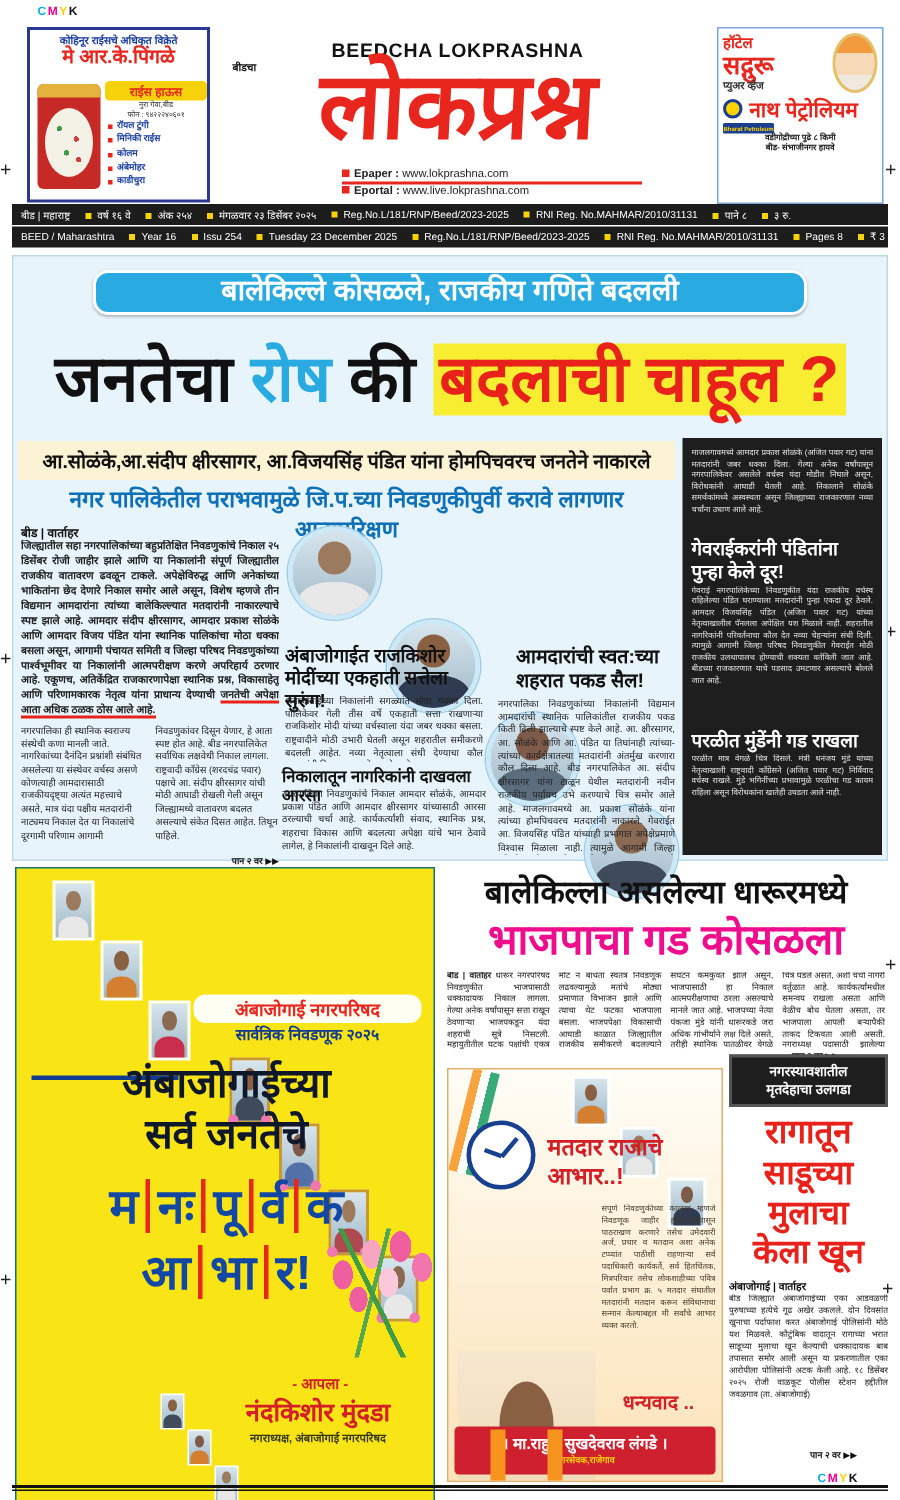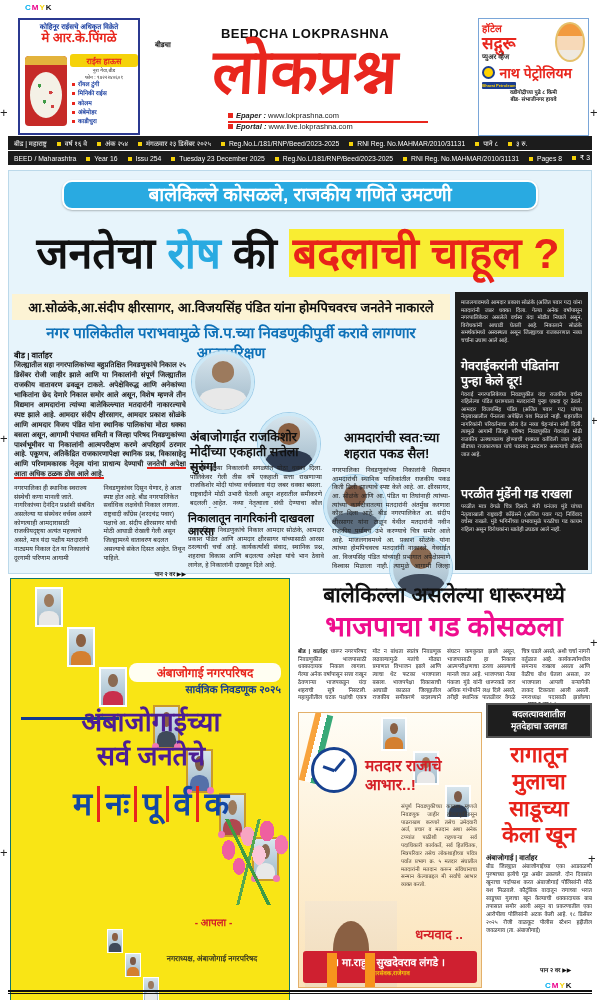--- a/index.html
+++ b/index.html
@@ -31,21 +31,21 @@
   .rice-shop { background:#f5d20a; color:#e8261d; font-weight:bold; font-size:8px; text-align:center; border-radius:3px; padding:1px 0; }
   .rice-addr { font-size:5px; color:#333; text-align:center; line-height:1.3; }
   .rice-item { font-size:6px; font-weight:bold; color:#1b3fa0; padding-left:8px; position:relative; line-height:1.55; }
   .rice-item::before { content:""; position:absolute; left:2px; top:3px; width:3px; height:3px; background:#e8261d; }
 
   .brand-en { left:150px; top:26px; width:310px; font-size:13px; font-weight:bold; color:#111; letter-spacing:.5px; }
   .brand-kicker { left:155px; top:40px; font-size:7px; color:#111; font-weight:bold; }
   .brand-logo { left:150px; top:34px; width:310px; font-size:62px; font-weight:900; color:#e8261d; line-height:76px; transform:skewX(-3deg); }
   .eline { left:228px; width:200px; font-size:7.5px; color:#222; }
   .eline .sq { display:inline-block; width:5px; height:5px; background:#e8261d; margin-right:3px; }
-  .eline b { font-weight:bold;font-style:italic; }
+  .eline b { font-weight:bold; }
   .eline.u { border-bottom:2px solid #e8261d; padding-bottom:1px; }
 
   .hotel-ad { left:478px; top:18px; width:111px; height:118px; border:1px solid #7aa6d8; background:#fff; padding:2px 3px; }
   .hotel-l1 { color:#e8261d; font-weight:bold; font-size:10px; }
   .hotel-l2 { color:#e8261d; font-weight:bold; font-size:17px; line-height:1; }
   .hotel-saint { position:absolute; right:3px; top:3px; width:30px; height:40px; border-radius:50%; border:2px solid #e5c06b;
      background:linear-gradient(180deg,#f29a3e 0 32%, #f7d9b8 32% 72%, #efe9df 72%); }
   .hotel-veg { color:#333; font-weight:bold; font-size:7px; }
   .bp-circle { display:inline-block; width:13px; height:13px; border-radius:50%; background:#ffd200; border:2px solid #1b3e8f; vertical-align:middle; }
   .hotel-petro { color:#e8261d; font-weight:bold; font-size:14px; display:inline-block; vertical-align:middle; }
@@ -87,22 +87,22 @@
   .side-black { left:455px; top:292px; width:133px; height:278px; background:#1e1e1e; color:#fff; padding:5px 6px; }
   .side-h { font-size:12.5px; font-weight:bold; line-height:1.18; }
   .side-b { font-size:5.4px; color:#e4e4e4; line-height:1.4; text-align:justify; overflow:hidden; }
 
   
   .yellow-ad { left:10px; top:578px; width:280px; height:492px; background:#f9e515; border:1px solid #0f766e; overflow:hidden; }
   .frame { border:2px solid #c9992b; background:#efe0bd; position:relative; }
   .frame i { position:absolute; bottom:-3px; width:7px; height:7px; border-radius:50%; background:#ef77b3; }
   .frame i.l{left:-3px;} .frame i.r{right:-3px;}
   .ya-badge1 { color:#e8261d; background:#fffef2; border-radius:8px; font-weight:bold; font-size:12px; text-align:center; padding:1px 4px; }
-  .ya-badge2 { color:#123a8f; font-weight:bold; font-size:10.5px; text-align:right; }
-  .ya-big { color:#4c1d95; font-weight:900; font-size:27px; text-align:center; line-height:1.15; }
+  .ya-badge2 { color:#123a8f; font-weight:bold; font-size:10.5px; text-align:center; }
+  .ya-big { color:#0f172a; font-weight:900; font-size:27px; text-align:center; line-height:1.15; }
   .ya-blue { text-align:center; }
   .ya-blue span { color:#1347a4; font-weight:900; font-size:32px; padding:0 5px; }
   .ya-blue span + span { border-left:3px solid #e8261d; }
   .ya-aapla { color:#d41f26; font-weight:bold; font-size:10px; text-align:center; }
   .ya-name { color:#d41f26; font-weight:900; font-size:17px; text-align:center; }
   .ya-title { color:#3a3a1e; font-weight:bold; font-size:7.5px; text-align:center; }
   .tulips { background:
      linear-gradient(64deg, transparent 46%, #3f9b45 46% 49%, transparent 49%),
      linear-gradient(104deg, transparent 46%, #55a84f 46% 49%, transparent 49%),
      radial-gradient(ellipse 11px 16px at 22% 36%, #ef5fa0 60%, transparent 61%),
@@ -202,21 +202,21 @@
   <span>Year 16</span>
   <span>Issu 254</span>
   <span>Tuesday 23 December 2025</span>
   <span>Reg.No.L/181/RNP/Beed/2023-2025</span>
   <span>RNI Reg. No.MAHMAR/2010/31131</span>
   <span>Pages 8</span>
   <span>₹ 3</span>
 </div>
 
 <div class="abs lead-panel"></div>
-<div class="abs lead-banner">बालेकिल्ले कोसळले, राजकीय गणिते उमटणी</div>
+<div class="abs lead-banner">बालेकिल्ले कोसळले, राजकीय गणिते बदलली</div>
 <div class="abs lead-headline">
   <span style="color:#111;">जनतेचा </span><span class="hl-blue">रोष</span><span style="color:#111;"> की </span><span class="hl-red">बदलाची चाहूल ?</span>
 </div>
 <div class="abs lead-subhead">आ.सोळंके,आ.संदीप क्षीरसागर, आ.विजयसिंह पंडित यांना होमपिचवरच जनतेने नाकारले</div>
 <div class="abs lead-deck">नगर पालिकेतील पराभवामुळे जि.प.च्या निवडणुकीपुर्वी करावे लागणार आत्मपरिक्षण</div>
 
 <div class="abs" style="left:14px; top:349px; width:172px;">
   <div class="byline">बीड | वार्ताहर</div>
   <div class="lead-intro jst" style="height:120px;">
     <span>जिल्ह्यातील सहा नगरपालिकांच्या बहुप्रतिक्षित निवडणुकांचे निकाल २५ डिसेंबर रोजी जाहीर झाले आणि या निकालांनी संपूर्ण जिल्ह्यातील राजकीय वातावरण ढवळून टाकले. अपेक्षेविरुद्ध आणि अनेकांच्या भाकितांना छेद देणारे निकाल समोर आले असून, विशेष म्हणजे तीन विद्यमान आमदारांना त्यांच्या बालेकिल्ल्यात मतदारांनी नाकारल्याचे स्पष्ट झाले आहे. आमदार संदीप क्षीरसागर, आमदार प्रकाश सोळंके आणि आमदार विजय पंडित यांना स्थानिक पालिकांचा मोठा धक्का बसला असून, आगामी पंचायत समिती व जिल्हा परिषद निवडणुकांच्या पार्श्वभूमीवर या निकालांनी आत्मपरीक्षण करणे अपरिहार्य ठरणार आहे. एकूणच, अतिकेंद्रित राजकारणापेक्षा स्थानिक प्रश्न, विकासाहेतू आणि परिणामकारक नेतृत्व यांना प्राधान्य देण्याची</span>
@@ -286,24 +286,28 @@
   <div class="abs" style="left:10px; top:138px; width:98px; height:3px; background:#123a8f;"></div>
 
   <div class="abs ya-badge1" style="left:118px; top:84px; width:152px;">अंबाजोगाई नगरपरिषद</div>
   <div class="abs ya-badge2" style="left:118px; top:103px; width:152px;">सार्वत्रिक निवडणूक २०२५</div>
 
   <div class="abs ya-big" style="left:10px; top:128px; width:260px;">अंबाजोगाईच्या</div>
   <div class="abs ya-big" style="left:10px; top:162px; width:260px;">सर्व जनतेचे</div>
   <div class="abs ya-blue" style="left:10px; top:202px; width:260px;">
     <span>म</span><span>नः</span><span>पू</span><span>र्व</span><span>क</span>
   </div>
+  <div class="abs ya-blue" style="left:10px; top:246px; width:260px;">
+    <span>आ</span><span>भा</span><span>र!</span>
+  </div>
 
   <div class="abs tulips" style="left:200px; top:240px; width:80px; height:86px;"></div>
 
   <div class="abs ya-aapla" style="left:130px; top:336px; width:145px;">- आपला -</div>
+  <div class="abs ya-name" style="left:125px; top:350px; width:152px;">नंदकिशोर मुंदडा</div>
   <div class="abs ya-title" style="left:125px; top:374px; width:152px;">नगराध्यक्ष, अंबाजोगाई नगरपरिषद</div>
 </div>
 
 <div class="abs dh-kicker">बालेकिल्ला असलेल्या धारूरमध्ये</div>
 <div class="abs dh-head">भाजपाचा गड कोसळला</div>
 <div class="abs dh-body">
   <span class="b">बीड | वार्ताहर</span>&nbsp;<span>धारूर नगरपरिषद निवडणुकीत भाजपासाठी धक्कादायक निकाल लागला. गेल्या अनेक वर्षांपासून सत्ता राखून ठेवणाऱ्या भाजपकडून यंदा शहराची सूत्रे निसटली. महायुतीतील घटक पक्षांची एकत्र मोट न बांधता स्वतंत्र निवडणूक लढवल्यामुळे मतांचे मोठ्या प्रमाणात विभाजन झाले आणि त्याचा थेट फटका भाजपाला बसला. भाजपपेक्षा विकासाची आघाडी काळात जिल्ह्यातील राजकीय समीकरणे बदलल्याने संघटन कमकुवत झाले असून, भाजपासाठी हा निकाल आत्मपरीक्षणाचा ठरला असल्याचे मानले जात आहे. भाजपच्या नेत्या पंकजा मुंडे यांनी धारूरकडे जरा अधिक गांभीर्याने लक्ष दिले असते, तरीही स्थानिक पातळीवर वेगळे चित्र घडले असते, अशी चर्चा नागरी वर्तुळात आहे. कार्यकर्त्यांमधील समन्वय राखला असता आणि वेळीच बोध घेतला असता, तर भाजपाला आपली बऱ्यापैकी ताकद टिकवता आली असती. नगराध्यक्ष पदासाठी झालेल्या रस्सीखेचीत भाजपाची मोठी हानी झाली, असेही बोलले जात आहे.</span>
 </div>
 <div class="abs contd" style="left:528px; top:700px;">पान २ वर ▶▶</div>
 
@@ -323,26 +327,26 @@
   </div>
   <div class="abs ncp-body" style="left:102px; top:90px; width:76px; height:118px;">संपूर्ण निवडणुकीच्या काळात म्हणजे निवडणूक जाहीर होण्यापूर्वीपासून पाठराखण करणारे तसेच उमेदवारी अर्ज, प्रचार व मतदान अशा अनेक टप्प्यांत पाठीशी राहणाऱ्या सर्व पदाधिकारी कार्यकर्ते, सर्व हितचिंतक, मित्रपरिवार तसेच लोकशाहीच्या पवित्र पर्वात प्रभाग क्र. ५ मतदार संघातील मतदारांनी मतदान करून संविधानाचा सन्मान केल्याबद्दल मी सर्वांचे आभार व्यक्त करतो.</div>
   <div class="abs ncp-thanks" style="left:100px; top:212px; width:80px;">धन्यवाद ..</div>
   <div class="ncp-strip">
     <div class="ncp-name">। मा.राहुल सुखदेवराव लंगडे ।</div>
     <div class="ncp-title">नगरसेवक,राजेगाव</div>
   </div>
 </div>
 
 <div class="abs mu-kicker">
-  <div>बदलत्यावशातील</div>
+  <div>नगरस्यावशातील</div>
   <div>मृतदेहाचा उलगडा</div>
 </div>
 <div class="abs mu-head">
   <div>रागातून</div>
+  <div>साडूच्या</div>
   <div>मुलाचा</div>
-  <div>साडूच्या</div>
   <div>केला खून</div>
 </div>
 <div class="abs mu-byline">अंबाजोगाई | वार्ताहर</div>
 <div class="abs mu-body">बीड जिल्ह्यात अंबाजोगाईच्या एका आडवळणी पुरुषाच्या हत्येचे गूढ अखेर उकलले. दोन दिवसांत खुनाचा पर्दाफाश करत अंबाजोगाई पोलिसांनी मोठे यश मिळवले. कौटुंबिक वादातून रागाच्या भरात साडूच्या मुलाचा खून केल्याची धक्कादायक बाब तपासात समोर आली असून या प्रकरणातील एका आरोपीला पोलिसांनी अटक केली आहे. १८ डिसेंबर २०२५ रोजी वाळकूट पोलीस स्टेशन हद्दीतील जवळगाव (ता. अंबाजोगाई)</div>
 <div class="abs contd" style="left:540px; top:966px;">पान २ वर ▶▶</div>
 
 <div class="abs botrule"></div>
 
 </body></html>

